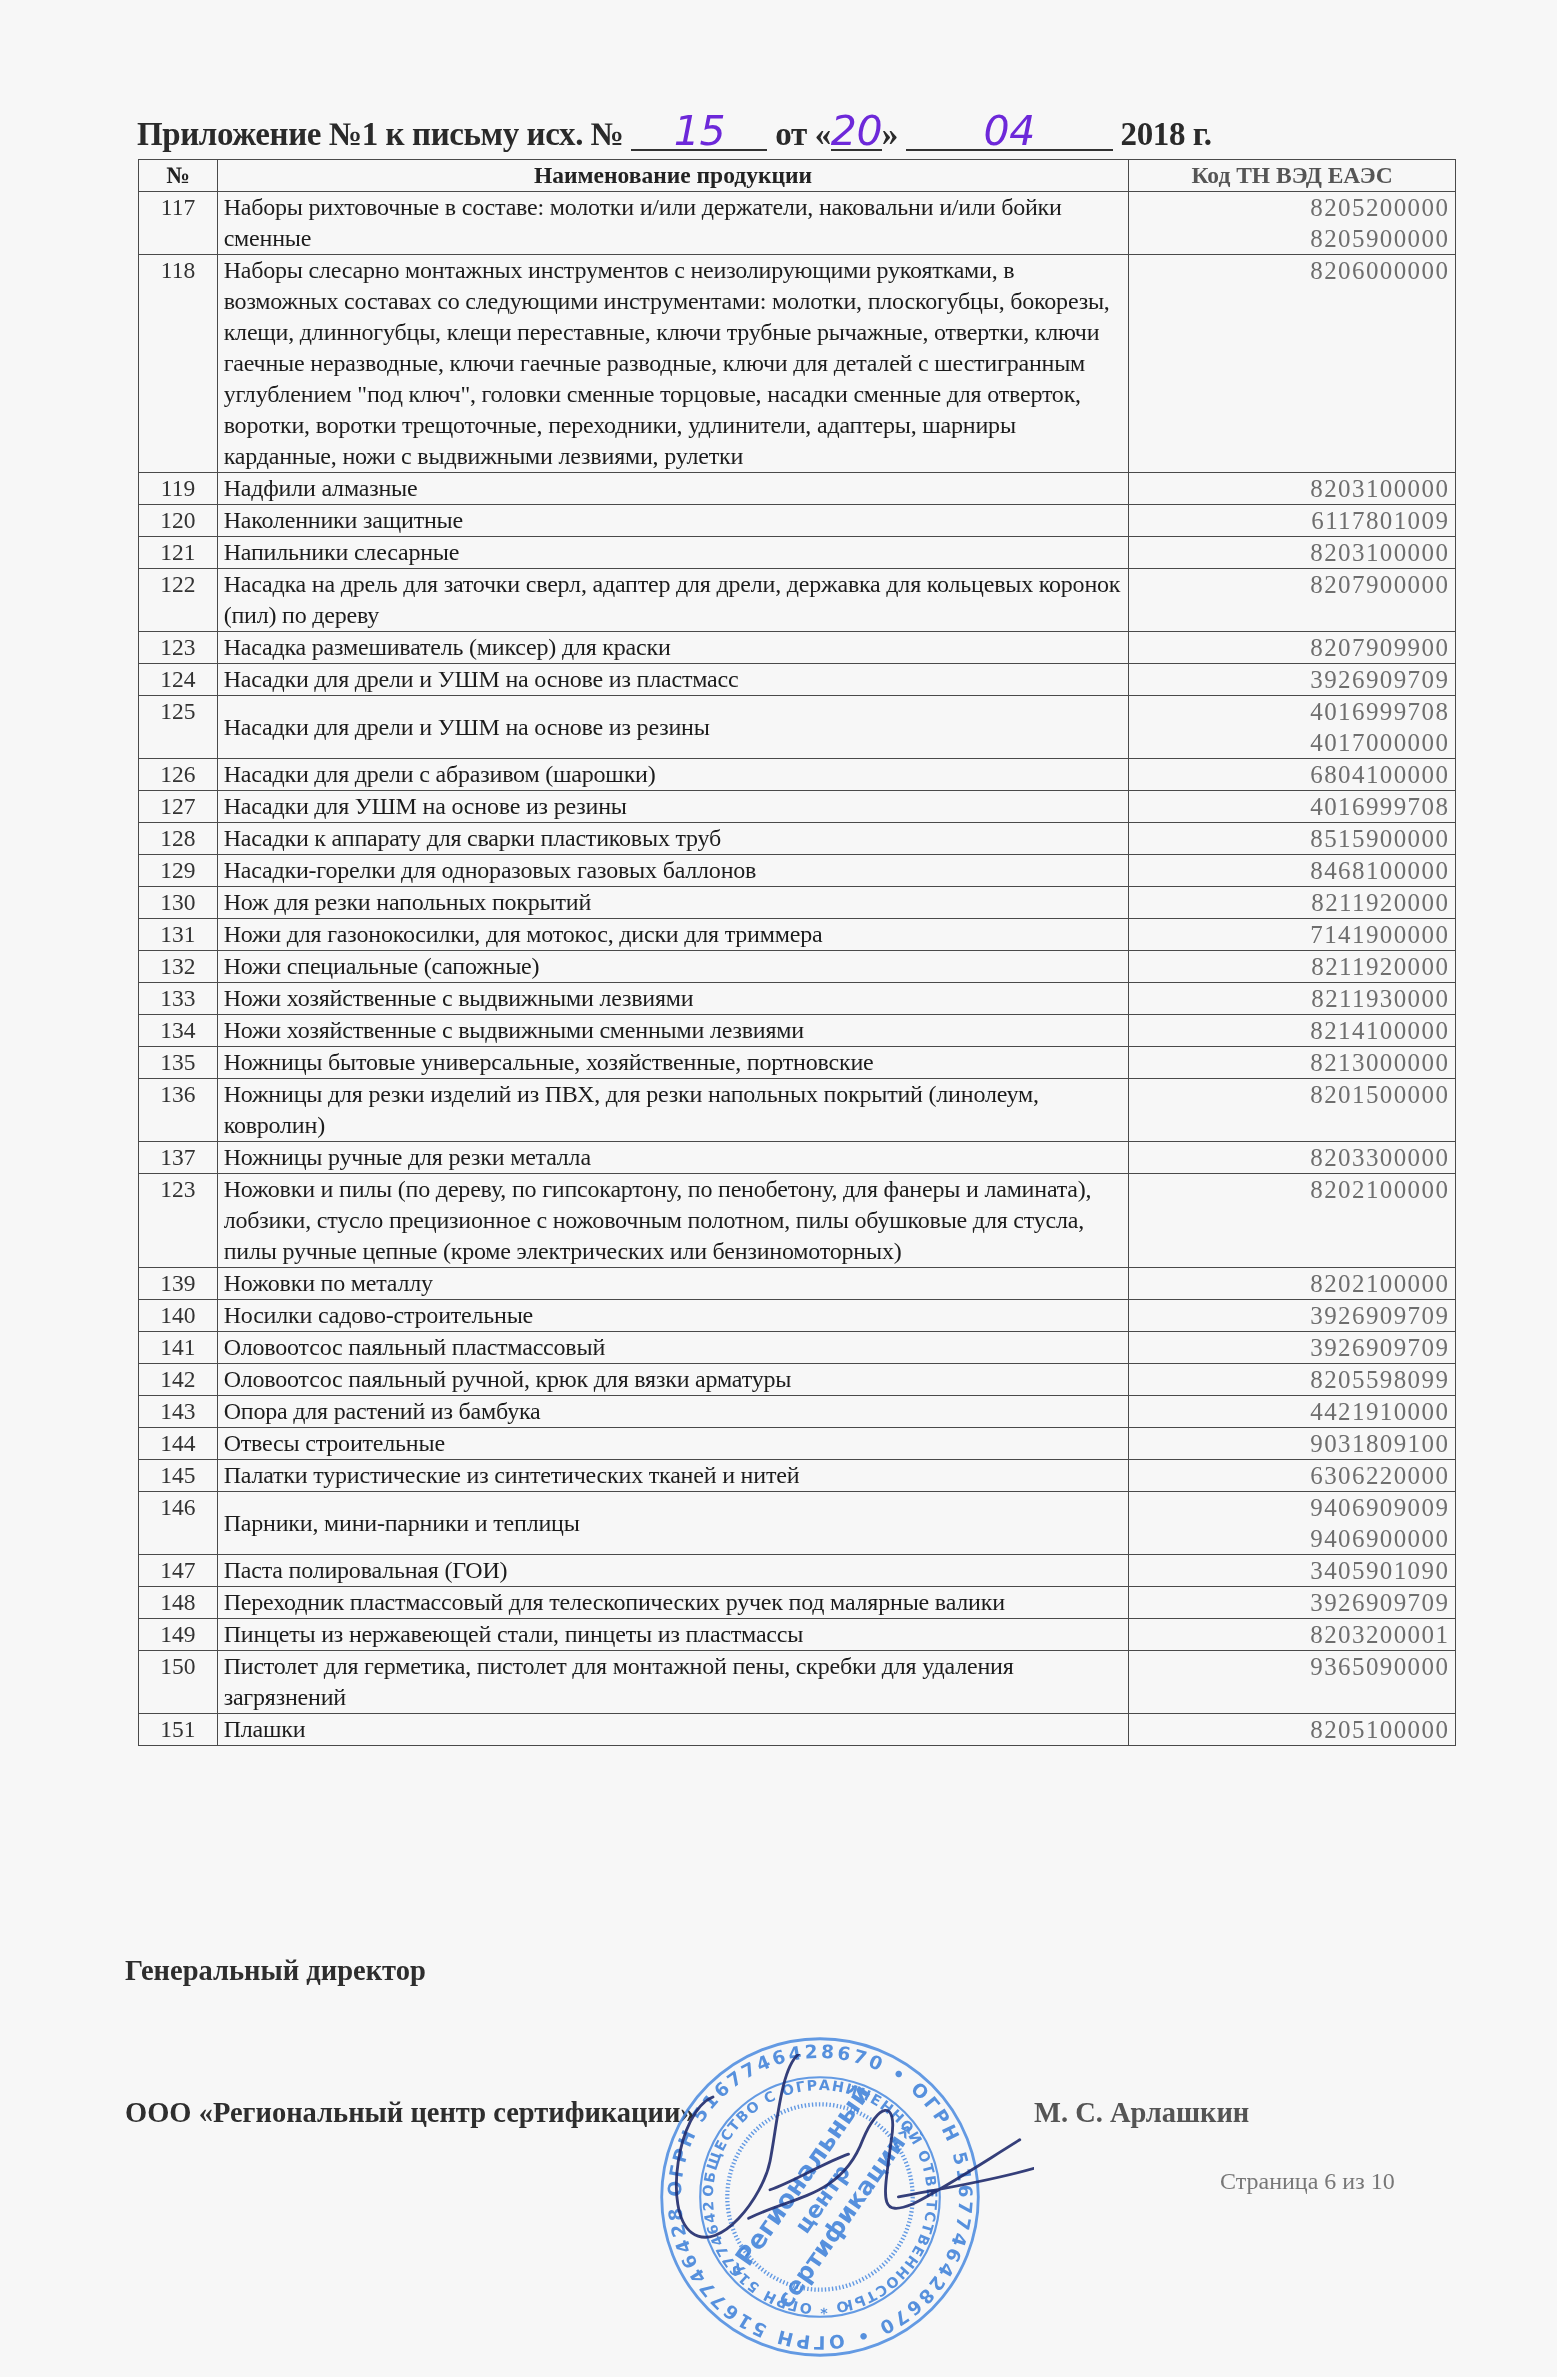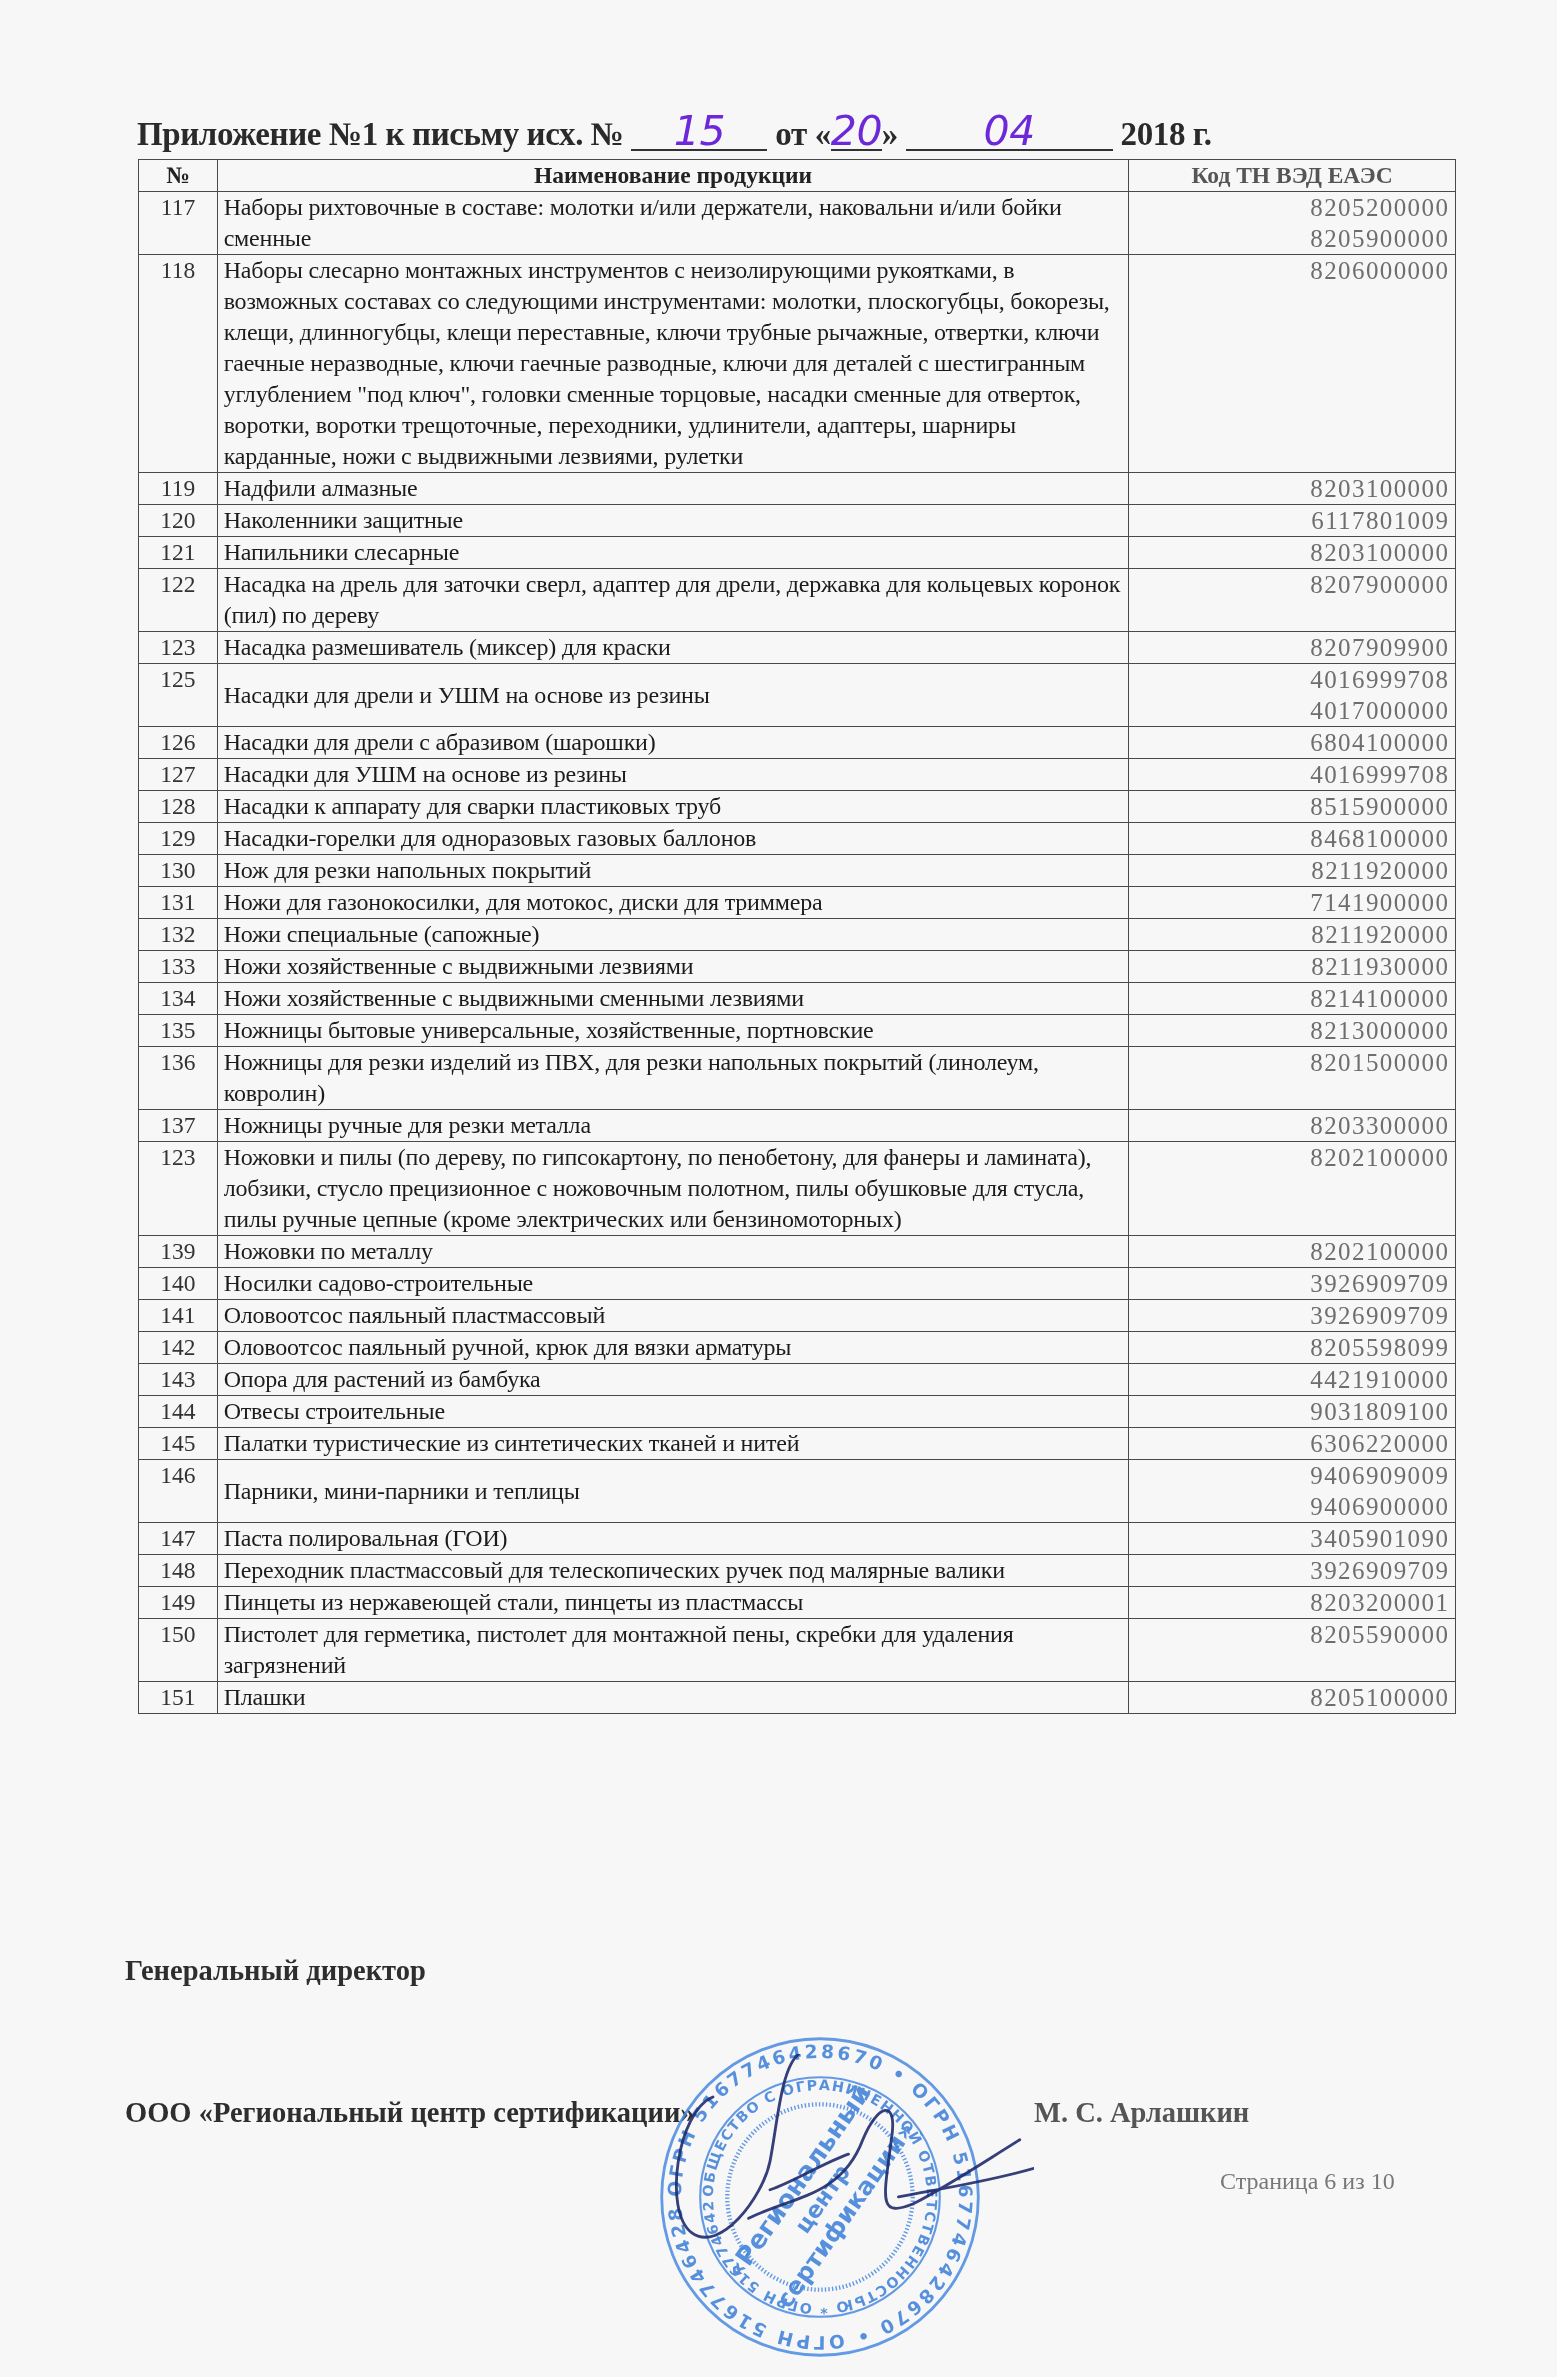--- a/index.html
+++ b/index.html
@@ -138,20 +138,27 @@
         </td>
       </tr>
       <tr>
         <td class="num">123</td>
         <td class="name">Насадка размешиватель (миксер) для краски</td>
         <td class="code">
           <div>8207909900</div>
         </td>
       </tr>
       <tr>
+        <td class="num">124</td>
+        <td class="name">Насадки для дрели и УШМ на основе из пластмасс</td>
+        <td class="code">
+          <div>3926909709</div>
+        </td>
+      </tr>
+      <tr>
         <td class="num">125</td>
         <td class="name mid">Насадки для дрели и УШМ на основе из резины</td>
         <td class="code">
           <div>4016999708</div>
           <div>4017000000</div>
         </td>
       </tr>
       <tr>
         <td class="num">126</td>
         <td class="name">Насадки для дрели с абразивом (шарошки)</td>
@@ -318,21 +325,21 @@
         <td class="num">149</td>
         <td class="name">Пинцеты из нержавеющей стали, пинцеты из пластмассы</td>
         <td class="code">
           <div>8203200001</div>
         </td>
       </tr>
       <tr>
         <td class="num">150</td>
         <td class="name">Пистолет для герметика, пистолет для монтажной пены, скребки для удаления загрязнений</td>
         <td class="code">
-          <div>8205590000</div>
+          <div>9365090000</div>
         </td>
       </tr>
       <tr>
         <td class="num">151</td>
         <td class="name">Плашки</td>
         <td class="code">
           <div>8205100000</div>
         </td>
       </tr>
     </tbody>

